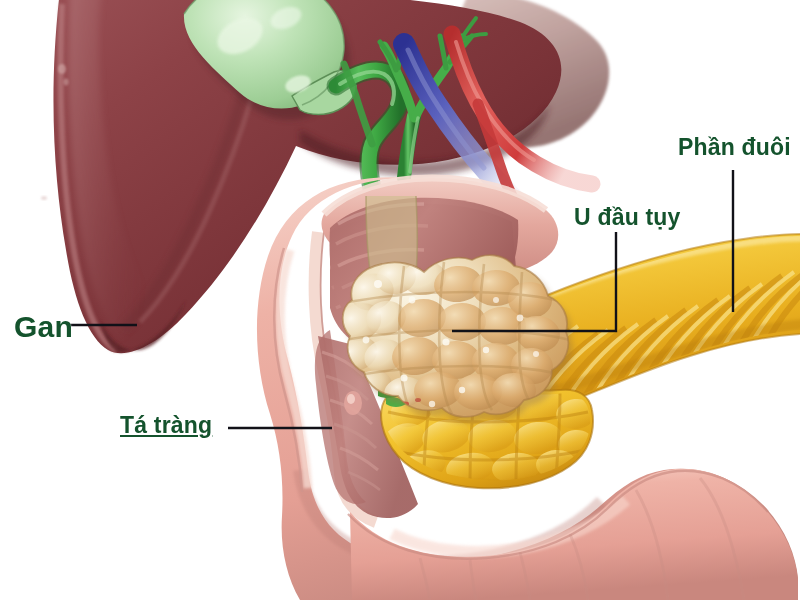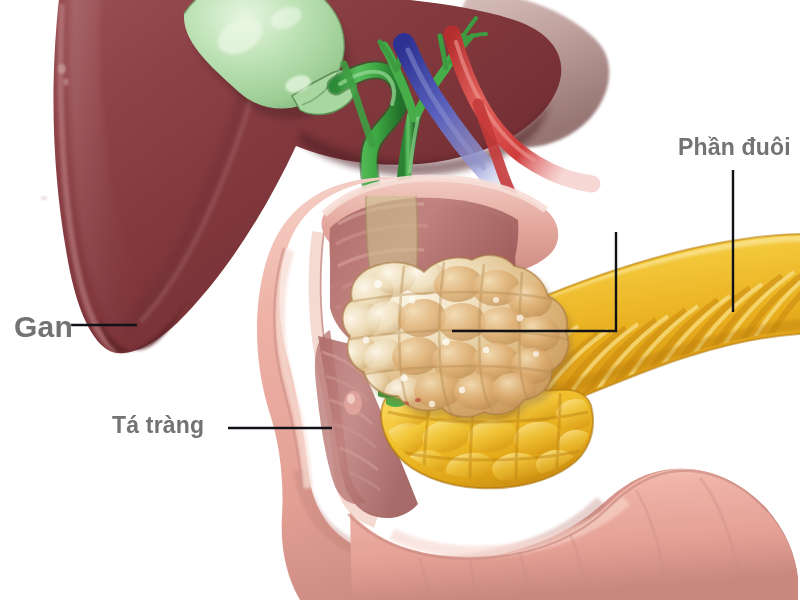--- a/index.html
+++ b/index.html
@@ -22,27 +22,27 @@
     position: absolute;
     left: 0;
     top: 0;
     width: 800px;
     height: 600px;
   }
   .label {
     position: absolute;
     font-family: "Liberation Sans", sans-serif;
     font-weight: bold;
-    color: #737373;
+    color: #14532d;
     white-space: nowrap;
     letter-spacing: 0.2px;
     text-shadow: 0 1px 0 rgba(255,255,255,0.9), 0 0 2px rgba(255,255,255,0.8);
   }
   #label-gan      { left: 14px;  top: 310px; font-size: 30px; }
-  #label-taTrang  { left: 112px; top: 412px; font-size: 23px; }
+  #label-taTrang  { left: 120px; top: 412px; font-size: 23px; text-decoration: underline; }
   #label-uDauTuy  { left: 574px; top: 204px; font-size: 23px; }
   #label-phanDuoi { left: 678px; top: 134px; font-size: 23px; }
 </style>
 </head>
 <body>
 
 <div id="stage">
 
   <svg id="figure" viewBox="0 0 800 600" xmlns="http://www.w3.org/2000/svg">
     <defs>
@@ -552,16 +552,17 @@
       <line x1="228" y1="428" x2="332" y2="428"></line>
       <polyline points="616,232 616,331 452,331"></polyline>
       <line x1="733" y1="170" x2="733" y2="312"></line>
     </g>
   </svg>
 
   <div class="label" id="label-gan">Gan</div>
 
   <div class="label" id="label-taTrang">Tá tràng</div>
 
+  <div class="label" id="label-uDauTuy">U đầu tụy</div>
 
   <div class="label" id="label-phanDuoi">Phần đuôi</div>
 
 </div>
 
 </body></html>

